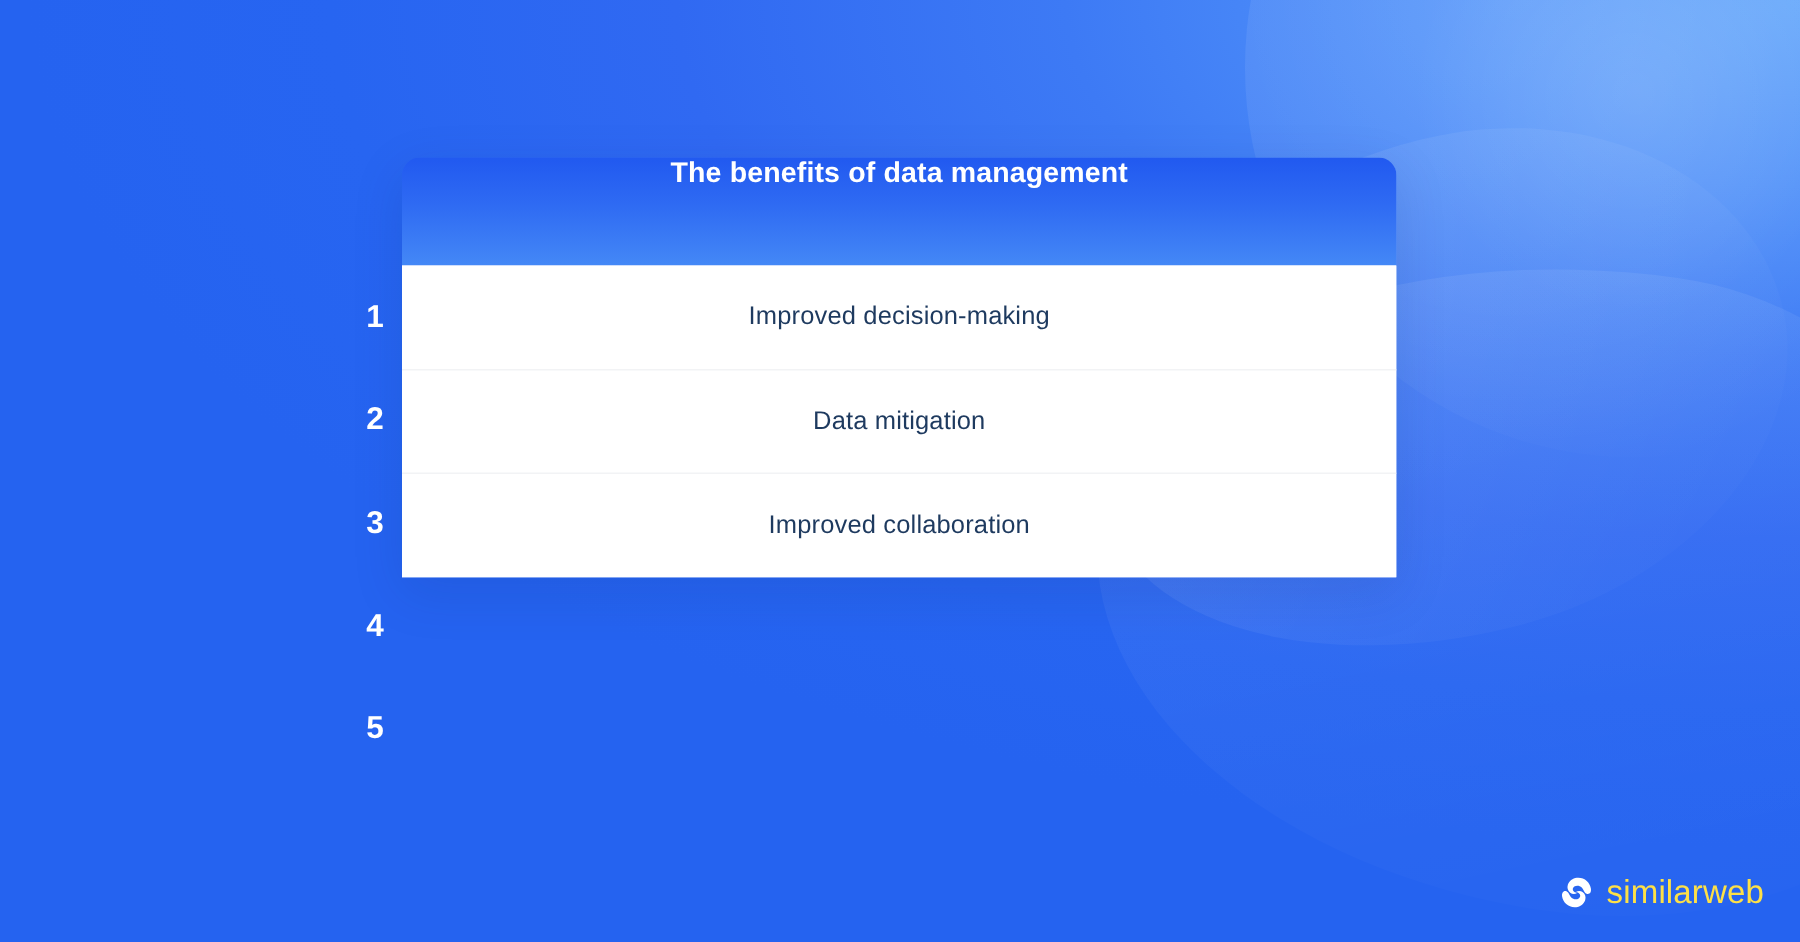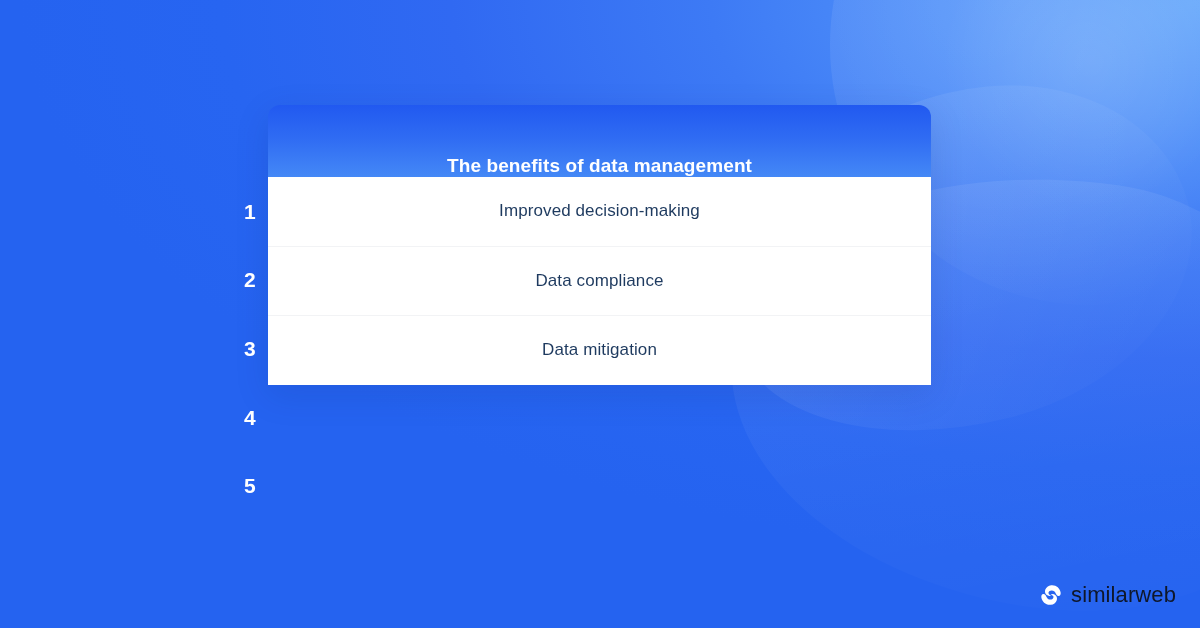--- a/index.html
+++ b/index.html
@@ -112,21 +112,21 @@
     top: 105px;
     width: 663px;
     z-index: 2;
     border-radius: 12px 12px 0 0;
     overflow: hidden;
     box-shadow: 0 10px 34px rgba(12, 40, 110, 0.13);
   }
   .card-header {
     height: 72px;
     display: flex;
-    align-items: flex-end;
+    align-items: flex-start;
     justify-content: center;
     background: linear-gradient(180deg, #2159f0 0%, #2f6bf3 45%, #4488f6 100%);
   }
   .card-header-title {
     color: #ffffff;
     font-size: 19px;
     font-weight: bold;
     letter-spacing: 0.1px;
   }
   .card-body {
@@ -160,21 +160,21 @@
     align-items: center;
     gap: 9px;
     z-index: 4;
   }
   .logo-mark {
     width: 22px;
     height: 22px;
     display: block;
   }
   .logo-word {
-    color: #0f172a;
+    color: #fde047;
     font-size: 22px;
     font-weight: normal;
     letter-spacing: 0.1px;
     line-height: 1;
   }
 </style>
 </head>
 <body>
 
 <div class="canvas">
@@ -197,24 +197,24 @@
 
     <div class="card-header">
       <div class="card-header-title">The benefits of data management</div>
     </div>
 
     <div class="card-body">
       <div class="row">
         <div class="row-label">Improved decision-making</div>
       </div>
       <div class="row">
-        <div class="row-label">Data compliance</div>
+        <div class="row-label">Data mitigation</div>
       </div>
       <div class="row">
-        <div class="row-label">Data mitigation</div>
+        <div class="row-label">Improved collaboration</div>
       </div>
     </div>
 
   </div>
 
   <div class="logo">
     <svg class="logo-mark" viewBox="0 0 24 24">
       <path d="M12.2 1.3c5.3-.6 9.6 3.1 10.3 7.9.2 1.6-.2 3-1.2 3.6-1.1.7-2.4.2-3.2-.8-.9-1.1-1.2-2.6-2.3-3.7-1.5-1.5-3.9-1.7-5.4-.6-1.1.8-1.4 2.1-.8 3.1.5.9 1.6 1.3 2.8 1.6-1.6.9-3.6.8-5-.3C5.6 10.7 5 8.6 5.7 6.4 6.6 3.7 9.2 1.6 12.2 1.3z" fill="#ffffff"></path>
       <path d="M11.8 22.7c-5.3.6-9.6-3.1-10.3-7.9-.2-1.6.2-3 1.2-3.6 1.1-.7 2.4-.2 3.2.8.9 1.1 1.2 2.6 2.3 3.7 1.5 1.5 3.9 1.7 5.4.6 1.1-.8 1.4-2.1.8-3.1-.5-.9-1.6-1.3-2.8-1.6 1.6-.9 3.6-.8 5 .3 1.8 1.4 2.4 3.5 1.7 5.7-.9 2.7-3.5 4.8-6.5 5.1z" fill="#ffffff"></path>
     </svg>

